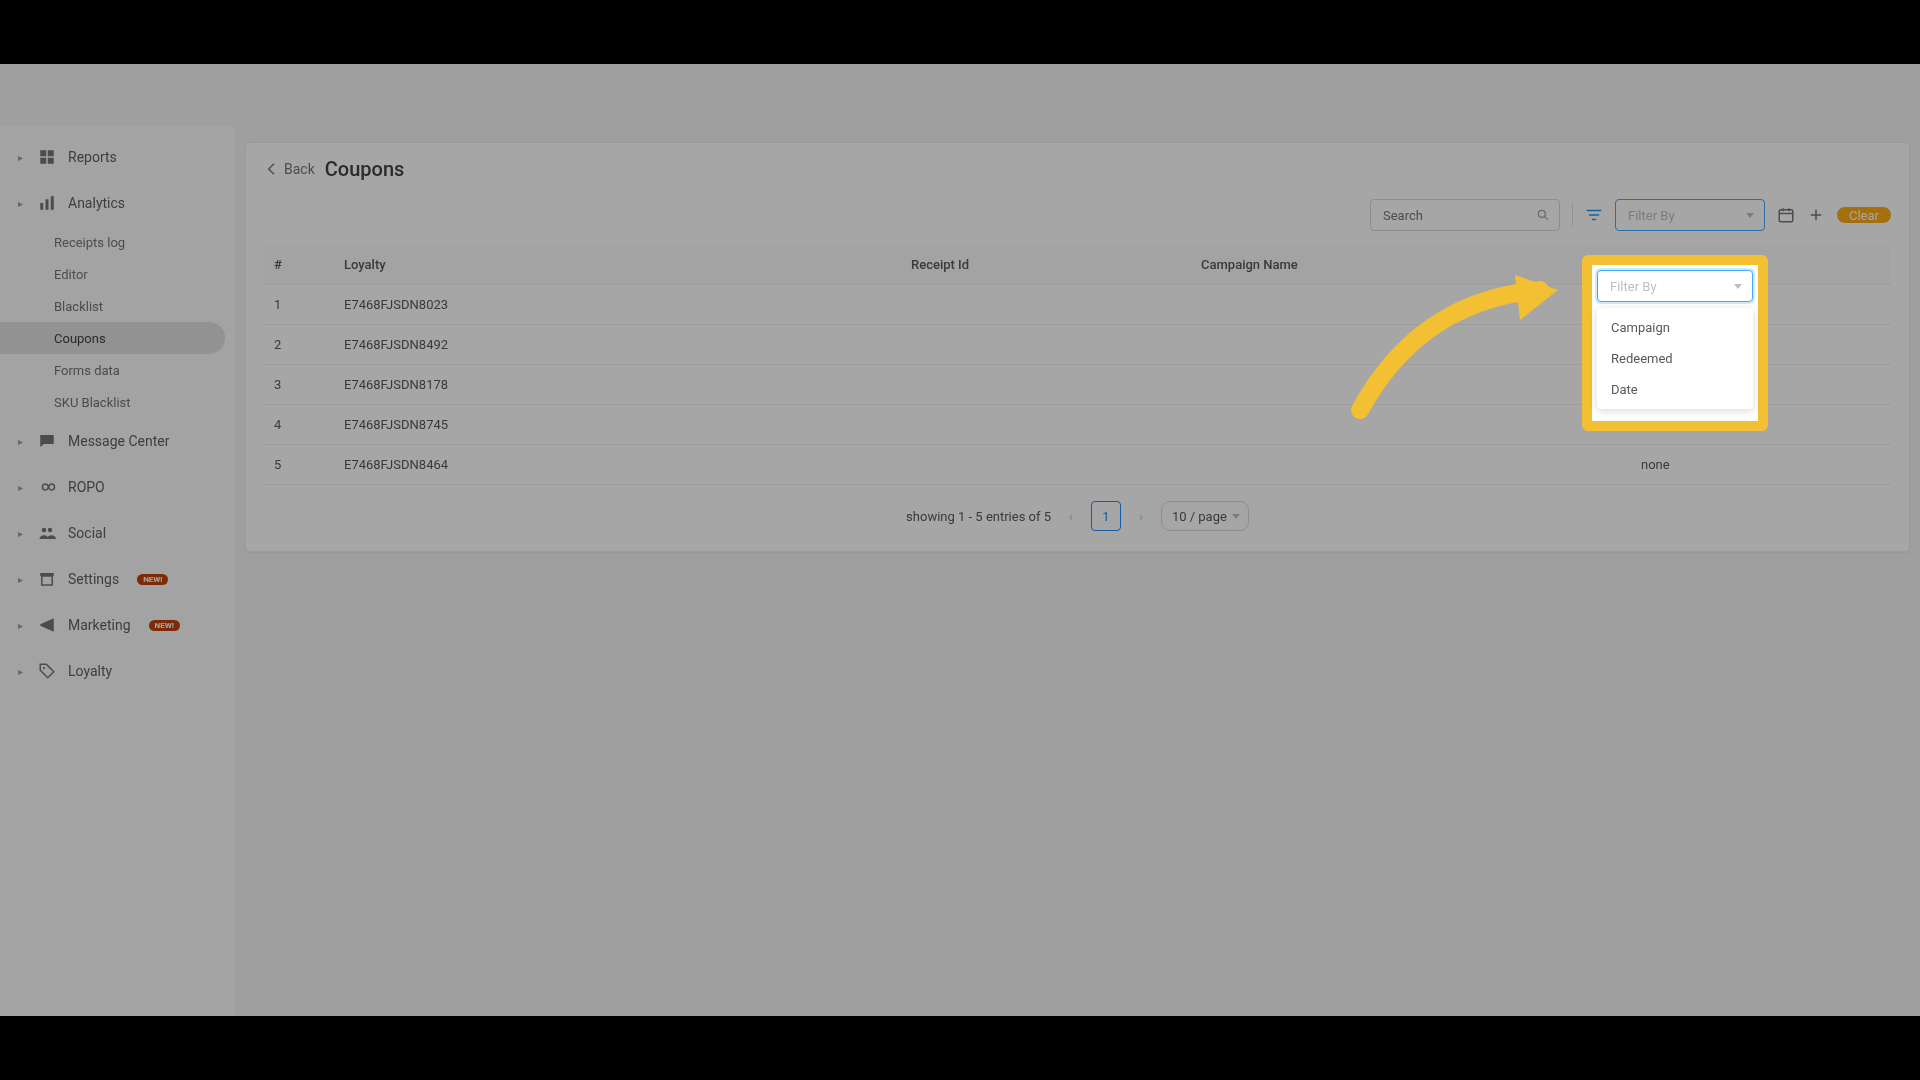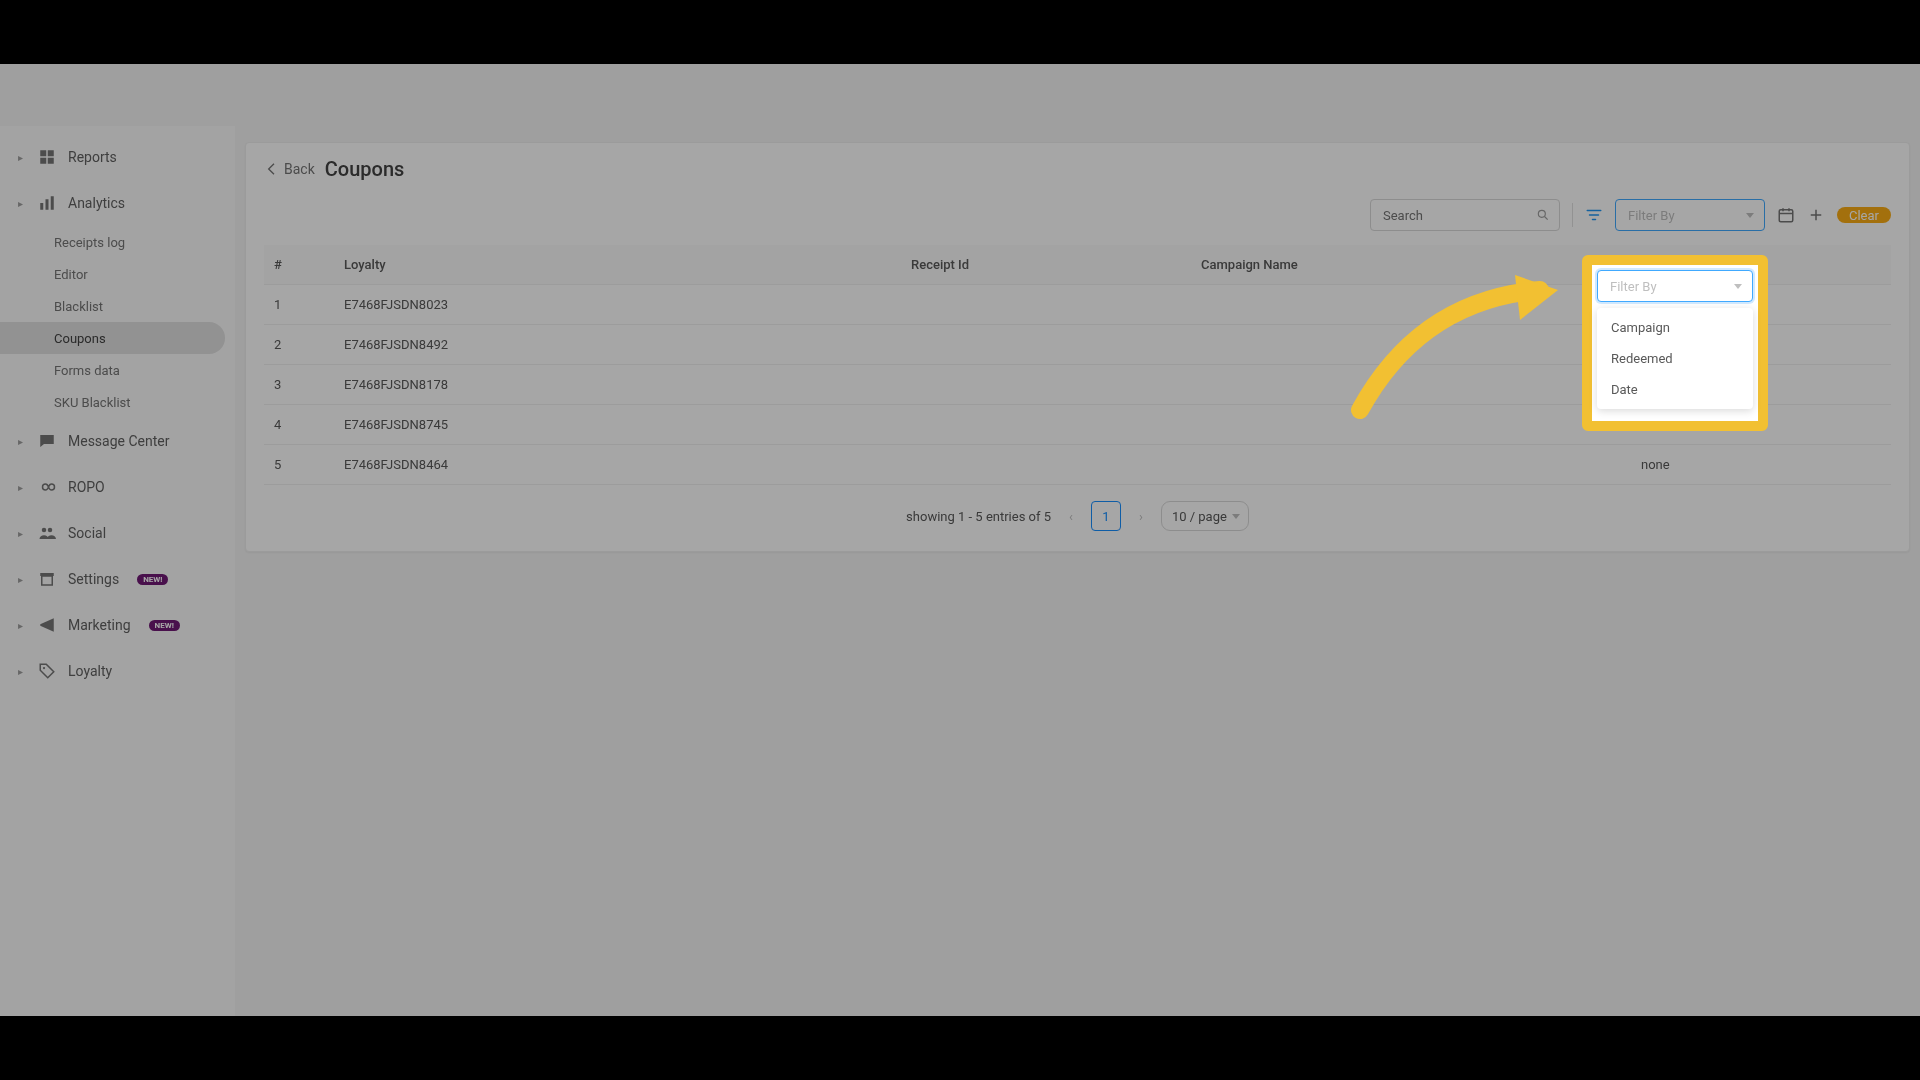--- a/index.html
+++ b/index.html
@@ -21,21 +21,21 @@
 .avatar svg{fill:#0d1537}
 .body{display:flex;position:absolute;top:62px;left:0;right:0;bottom:0}
 .sidebar{width:235px;background:#fafafa;padding-top:8px;font-size:14px;color:#616161}
 .nav-item{display:flex;align-items:center;height:46px;padding-left:18px;gap:12px;cursor:pointer}
 .nav-caret{font-size:10px;color:#9e9e9e;width:8px}
 .nav-icon{width:18px;height:18px;display:flex;align-items:center;justify-content:center;color:#757575}
 .nav-item.expanded .nav-caret{transform:rotate(90deg)}
 .sub-item{height:32px;display:flex;align-items:center;padding-left:54px;font-size:13px;color:#757575;cursor:pointer}
 .sub-item.active{background:#e0e0e0;color:#424242;border-radius:0 16px 16px 0;margin-right:10px}
 .nav-item.receipts{background:#e8e8e8;border-radius:0 16px 16px 0;margin-right:10px}
-.badge-new{background:#701a75;color:#fff;font-size:8px;padding:1px 6px;border-radius:8px;font-weight:bold;margin-left:6px}
+.badge-new{background:#c2410c;color:#fff;font-size:8px;padding:1px 6px;border-radius:8px;font-weight:bold;margin-left:6px}
 .main{flex:1;padding:16px 10px;overflow:auto}
 .card{background:#fff;border-radius:4px;box-shadow:0 1px 2px rgba(0,0,0,0.05);padding:14px 18px 20px;border:1px solid #eee}
 .card-head{display:flex;align-items:center;gap:10px;margin-bottom:18px}
 .back-btn{display:flex;align-items:center;gap:4px;color:#757575;font-size:14px;cursor:pointer}
 .page-title{font-size:20px;color:#424242;font-weight:500}
 .toolbar{display:flex;align-items:center;gap:10px;margin-bottom:14px;justify-content:center}
 .search-wrap{position:relative;margin-right:auto;margin-left:0}
 .toolbar-inner{display:flex;align-items:center;gap:12px;width:100%}
 .search-box{width:190px;height:32px;border:1px solid #d9d9d9;border-radius:4px;padding:0 32px 0 12px;font-size:13px;color:#757575}
 .search-icon{position:absolute;right:10px;top:8px;color:#9e9e9e}

